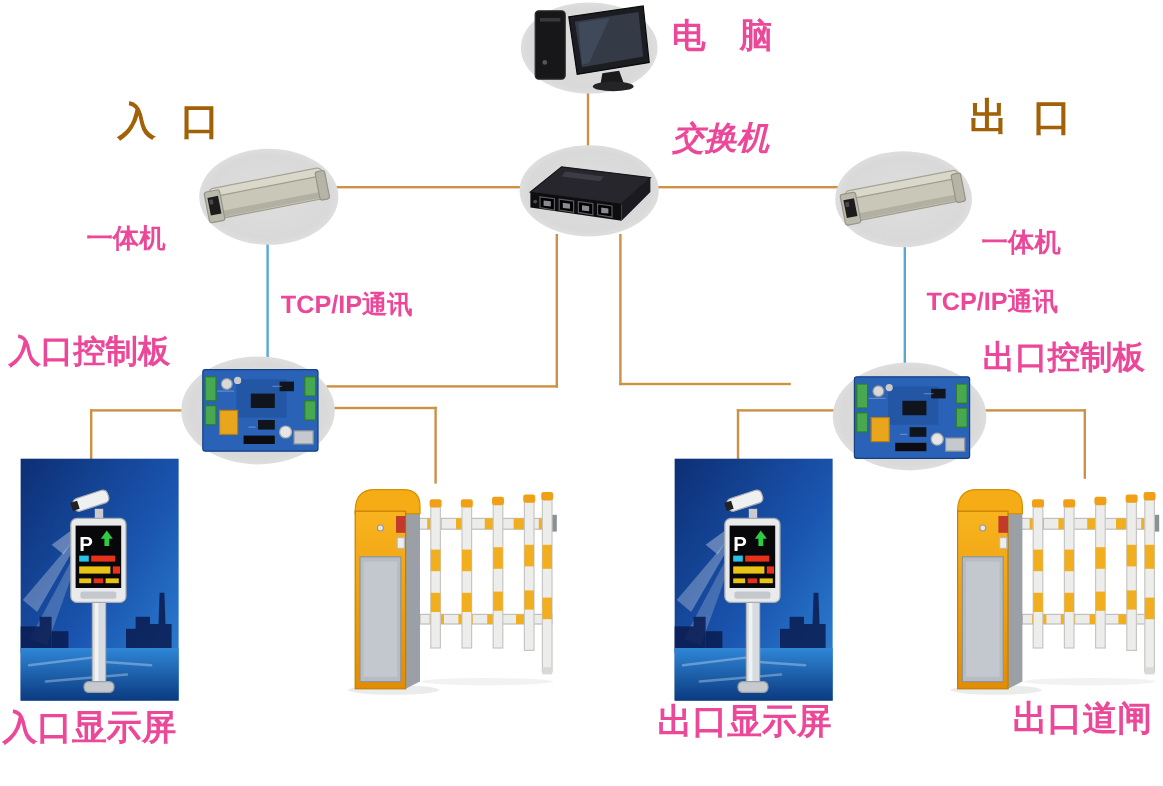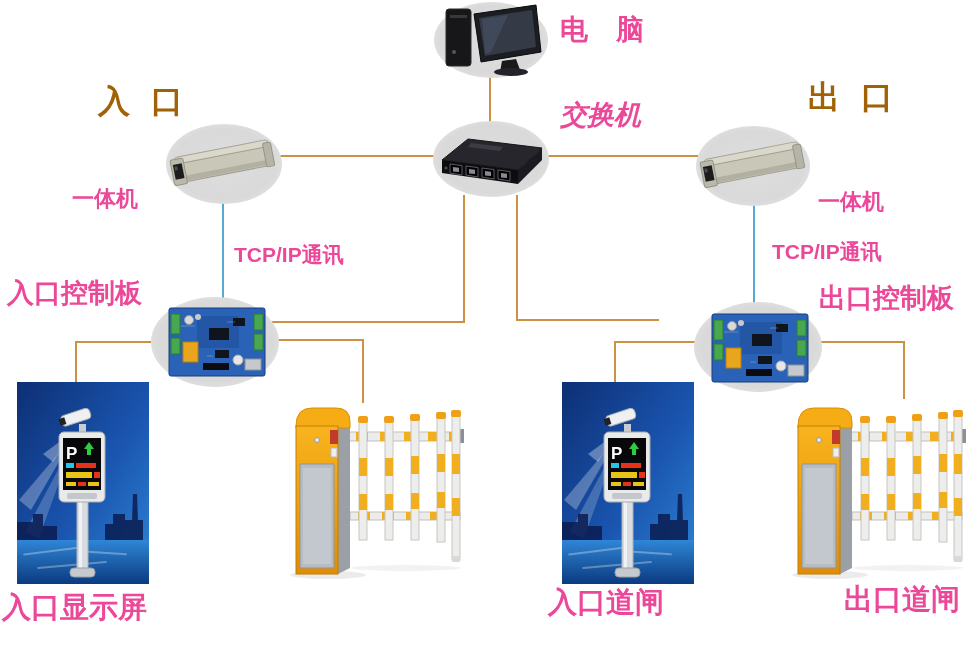--- a/index.html
+++ b/index.html
@@ -345,16 +345,16 @@
   <div class="lbl mid" style="left:72px;top:187px;">一体机</div>
   <div class="lbl mid" style="left:818px;top:190px;">一体机</div>
 
   <div class="lbl tcp" style="left:234px;top:243px;">TCP/IP通讯</div>
   <div class="lbl tcp" style="left:772px;top:240px;">TCP/IP通讯</div>
 
   <div class="lbl big" style="left:7px;top:279px;">入口控制板</div>
   <div class="lbl big" style="left:819px;top:284px;">出口控制板</div>
 
   <div class="lbl bottom" style="left:2px;top:592px;">入口显示屏</div>
-  <div class="lbl bottom" style="left:548px;top:587px;">入口道闸</div>
+  <div class="lbl bottom" style="left:548px;top:587px;">出口显示屏</div>
   <div class="lbl bottom" style="left:844px;top:584px;">出口道闸</div>
 
 </div>
 
 </body></html>

